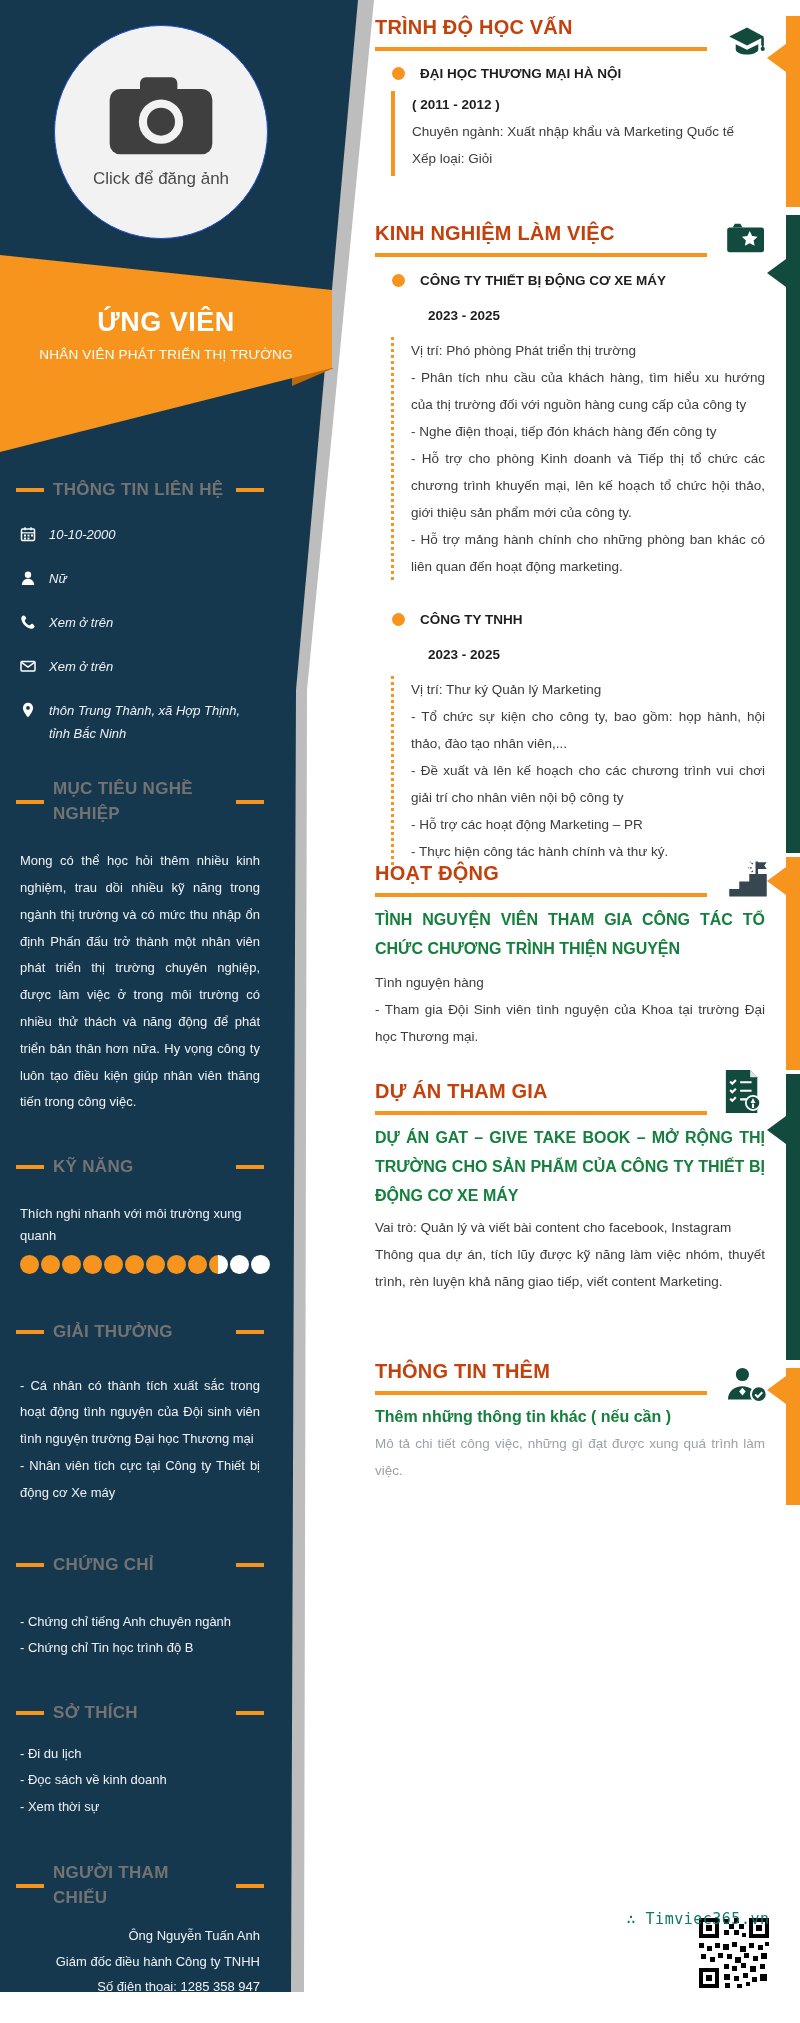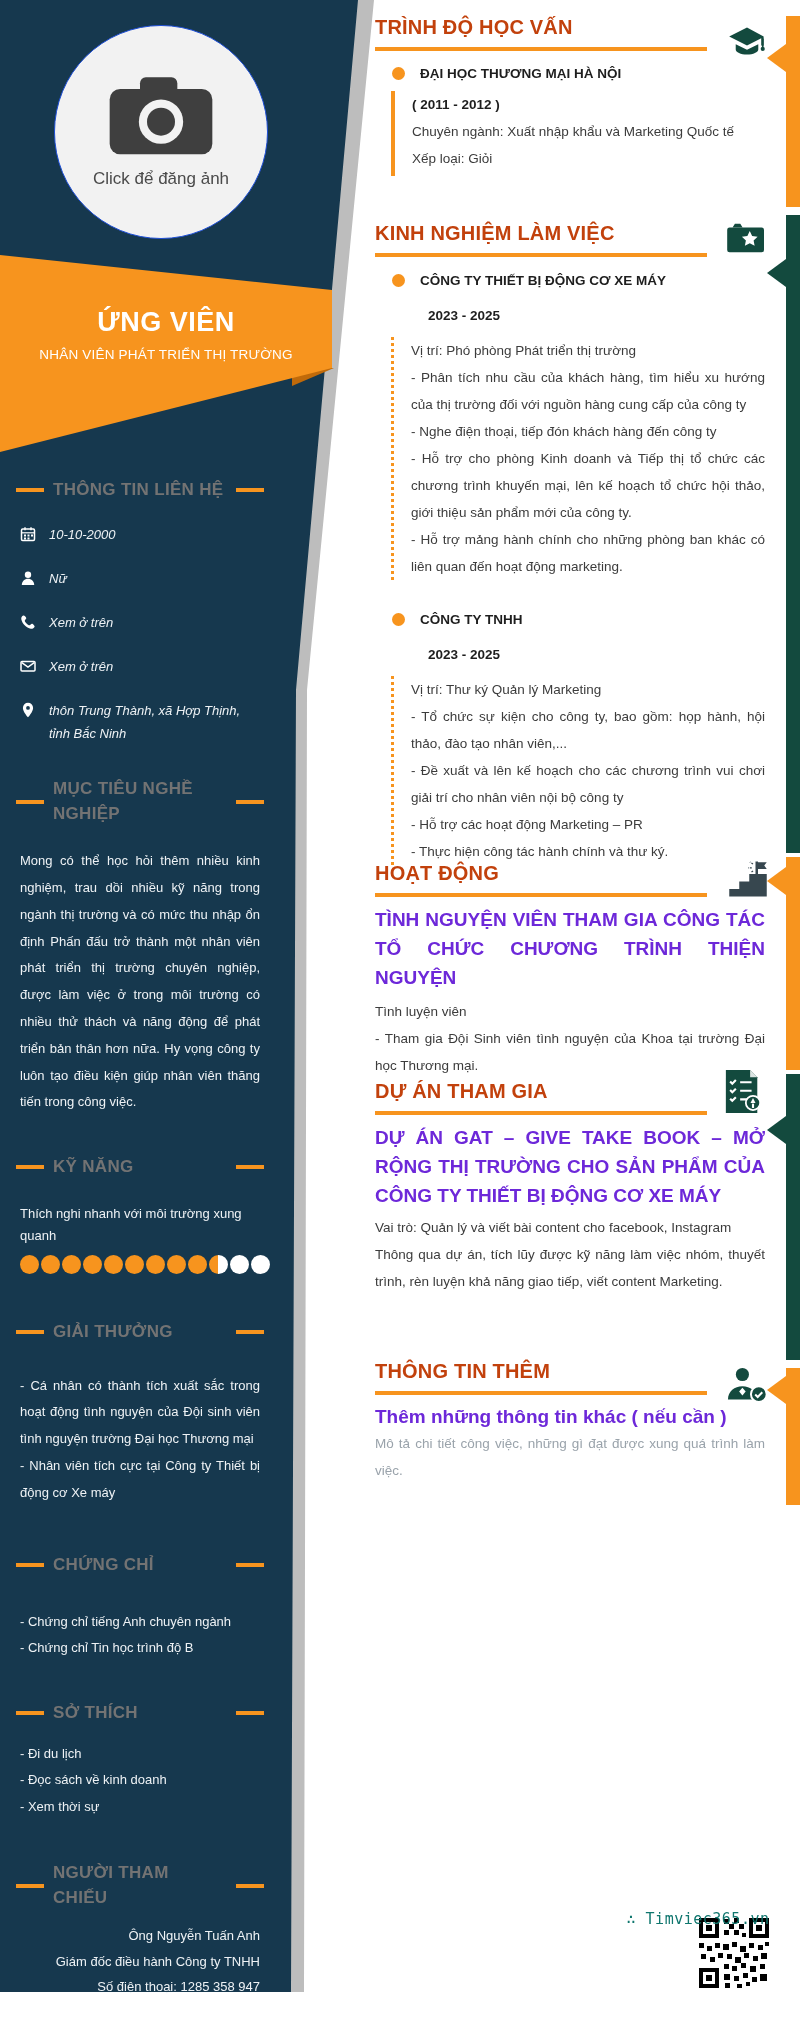--- a/index.html
+++ b/index.html
@@ -42,21 +42,21 @@
   .rule{width:332px;height:4px;background:#F7941E;margin-top:5px;}
   .entry-title{position:relative;padding-left:45px;margin:0;font-weight:bold;font-size:13.5px;
         line-height:27px;color:#1e1e1e;}
   .bullet{position:absolute;left:17px;top:7px;width:13px;height:13px;border-radius:50%;background:#F7941E;}
   .years{margin:8px;padding-left:45px;font-weight:bold;font-size:13.5px;line-height:27px;color:#1e1e1e;}
   .detail-block{margin-left:16px;padding-left:17px;}
   .detail-block.solid{border-left:4px solid #F7941E;padding-bottom:4px;}
   .detail-block.dotted{border-left:3px dotted #F7941E;}
   .detail-block p{margin:0;font-size:13.5px;line-height:27px;color:#3c3c3c;text-align:justify;}
   .detail-block .yrs-in{font-weight:bold;color:#1e1e1e;}
-  .block-title{margin:8px 0 0;font-weight:bold;font-size:19px;line-height:29px;color:#6d28d9;text-align:justify;}
+  .block-title{margin:8px 0 0;font-weight:bold;font-size:16px;line-height:29px;color:#15803d;text-align:justify;}
   .body-p{margin:0;font-size:13.5px;line-height:27px;color:#3c3c3c;text-align:justify;}
   .ghost{color:#9aa3ab;}
   
   .sec-icon{position:absolute;z-index:5;}
   .ribbon{position:absolute;left:786px;width:14px;z-index:5;}
   .ribbon.orange{background:#F7941E;} .ribbon.teal{background:#134A3E;}
   .arr{position:absolute;left:-19px;width:0;height:0;border-top:14px solid transparent;
        border-bottom:14px solid transparent;border-right-width:19px;border-right-style:solid;}
   .ribbon.orange .arr{border-right-color:#F7941E;} .ribbon.teal .arr{border-right-color:#134A3E;}
   
@@ -265,21 +265,21 @@
       <p>- Hỗ trợ các hoạt động Marketing – PR</p>
       <p>- Thực hiện công tác hành chính và thư ký.</p>
     </div>
   </section>
 
   <section class="sec" style="top:858px">
     <h2>HOẠT ĐỘNG</h2>
     <div class="rule"></div>
     <p class="block-title">TÌNH NGUYỆN VIÊN THAM GIA CÔNG TÁC TỔ CHỨC CHƯƠNG TRÌNH THIỆN NGUYỆN</p>
     <div style="height:6px"></div>
-    <p class="body-p">Tình luyện viên</p>
+    <p class="body-p">Tình nguyện hàng</p>
     <p class="body-p">- Tham gia Đội Sinh viên tình nguyện của Khoa tại trường Đại học Thương mại.</p>
   </section>
 
   <section class="sec" style="top:1076px">
     <h2>DỰ ÁN THAM GIA</h2>
     <div class="rule"></div>
     <p class="block-title">DỰ ÁN GAT – GIVE TAKE BOOK – MỞ RỘNG THỊ TRƯỜNG CHO SẢN PHẨM CỦA CÔNG TY THIẾT BỊ ĐỘNG CƠ XE MÁY</p>
     <div style="height:4px"></div>
     <p class="body-p">Vai trò: Quản lý và viết bài content cho facebook, Instagram</p>
     <p class="body-p">Thông qua dự án, tích lũy được kỹ năng làm việc nhóm, thuyết trình, rèn luyện khả năng giao tiếp, viết content Marketing.</p>

